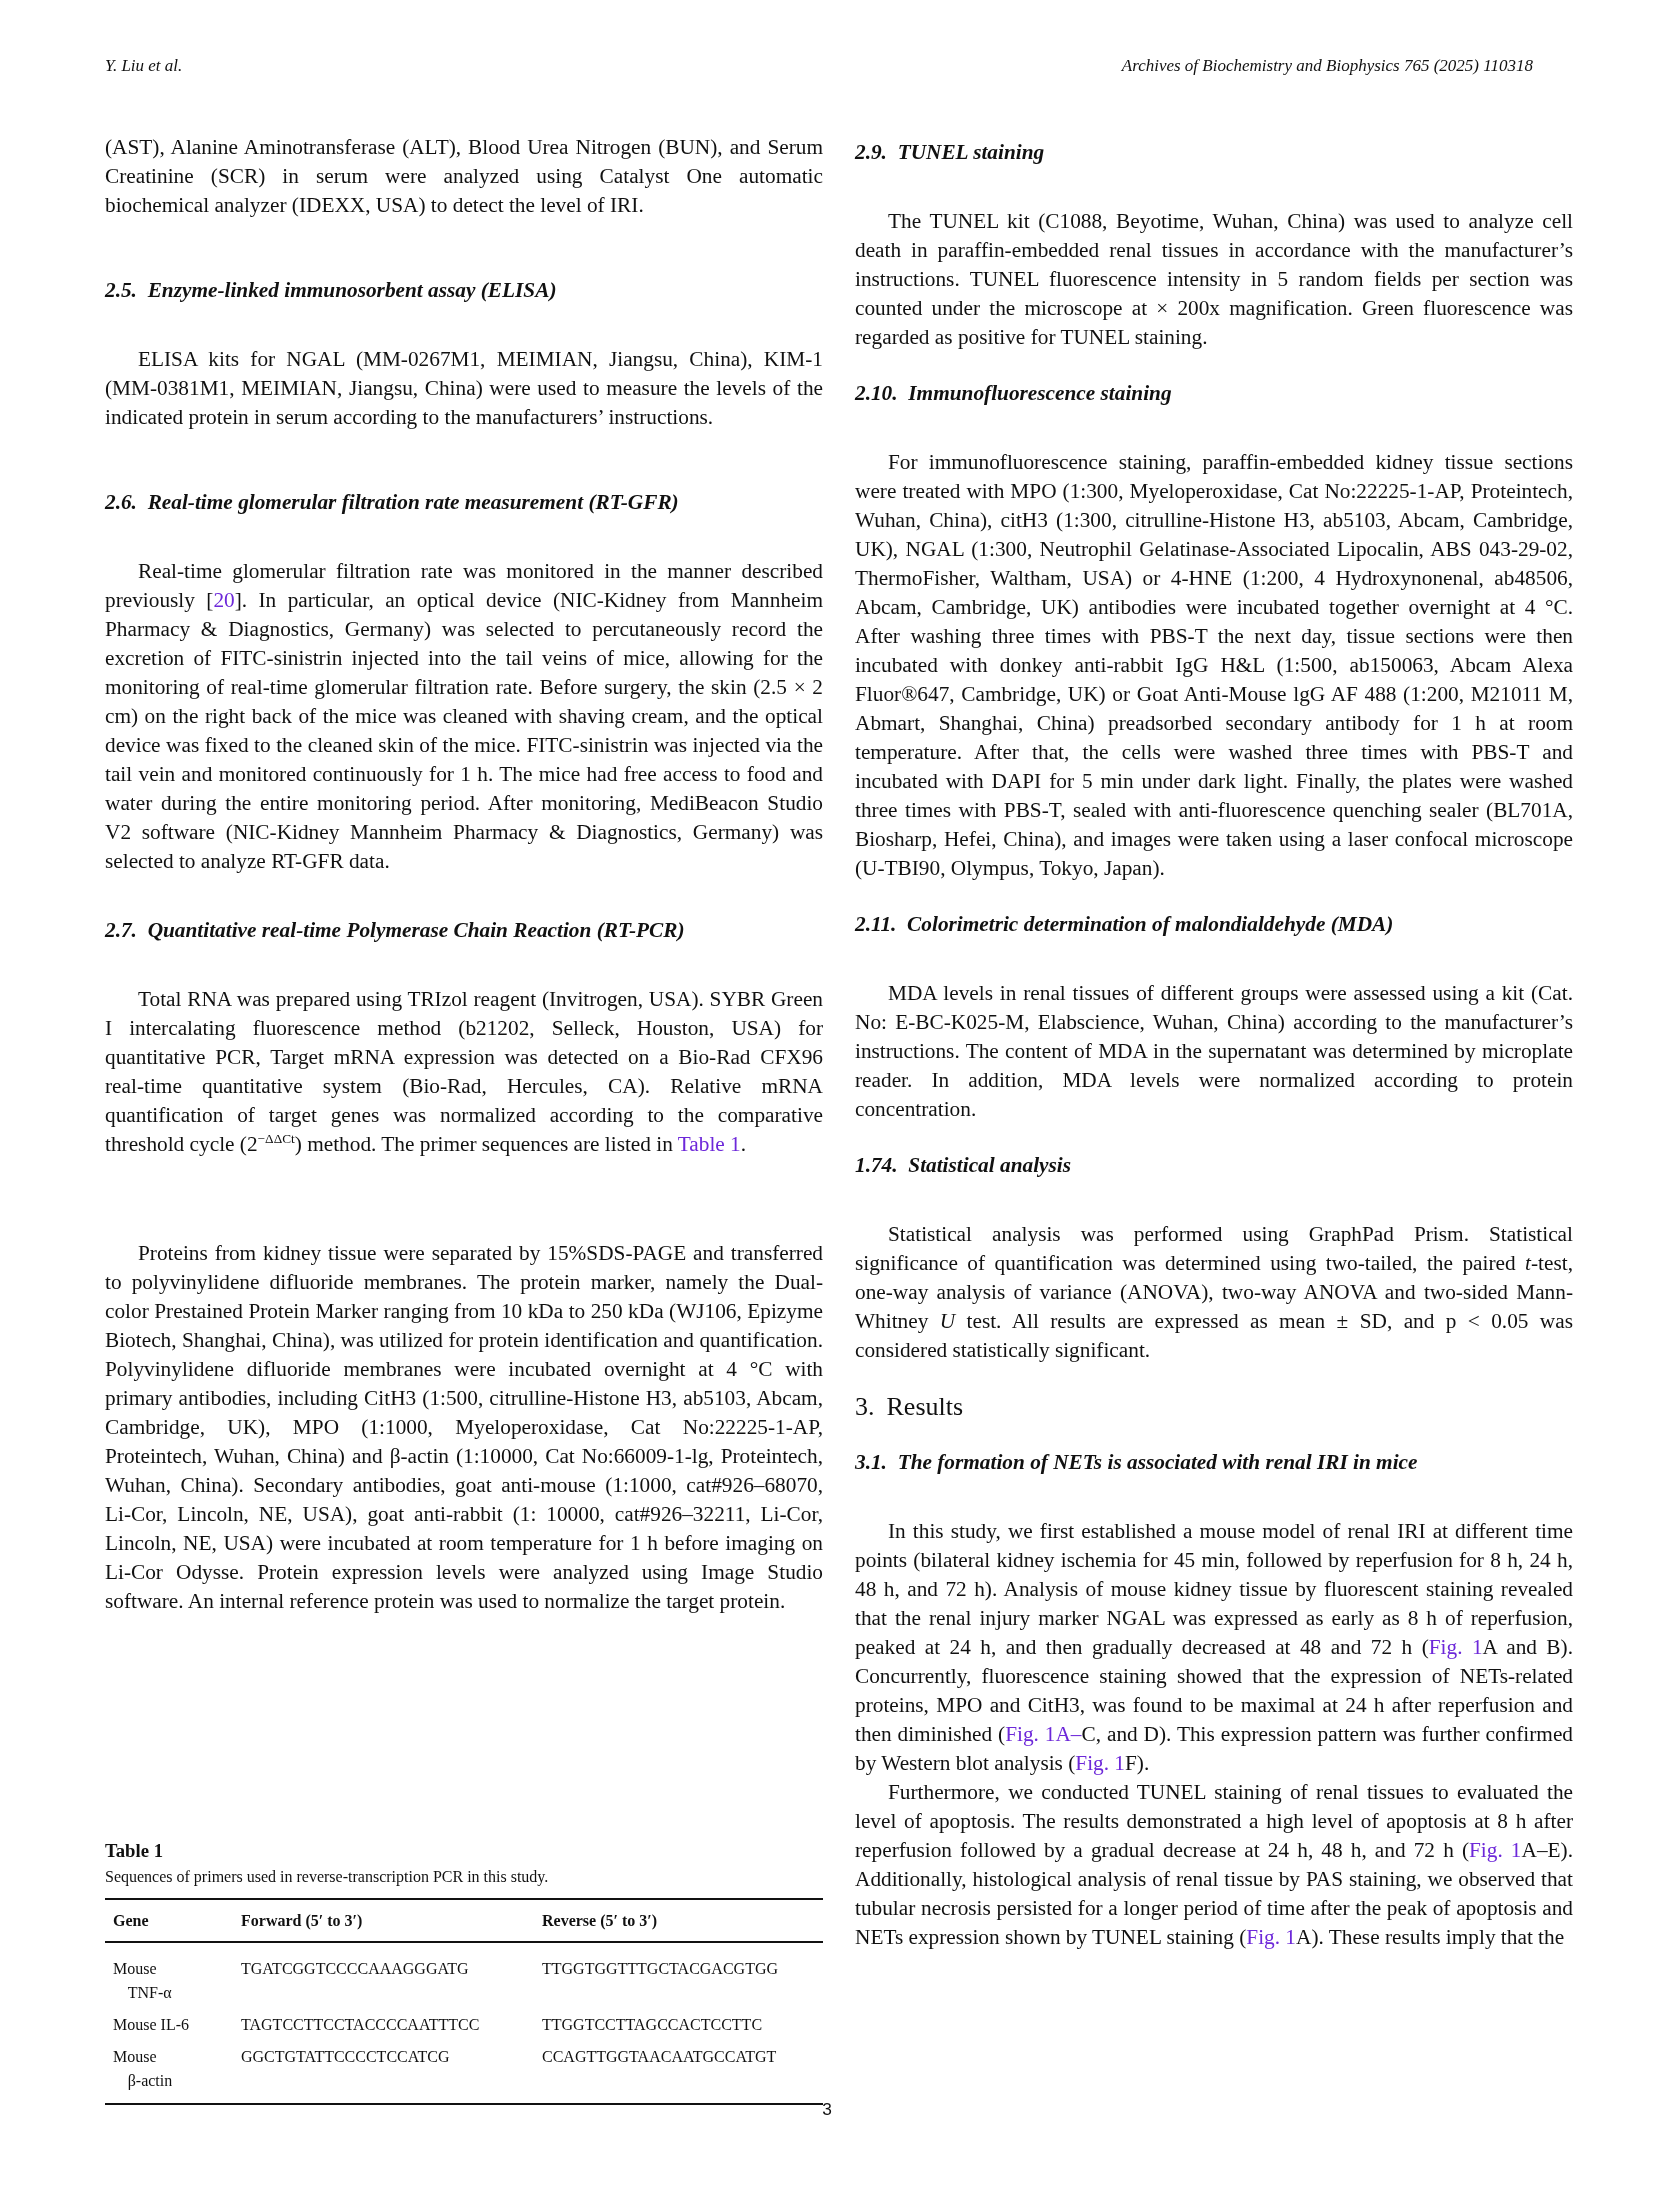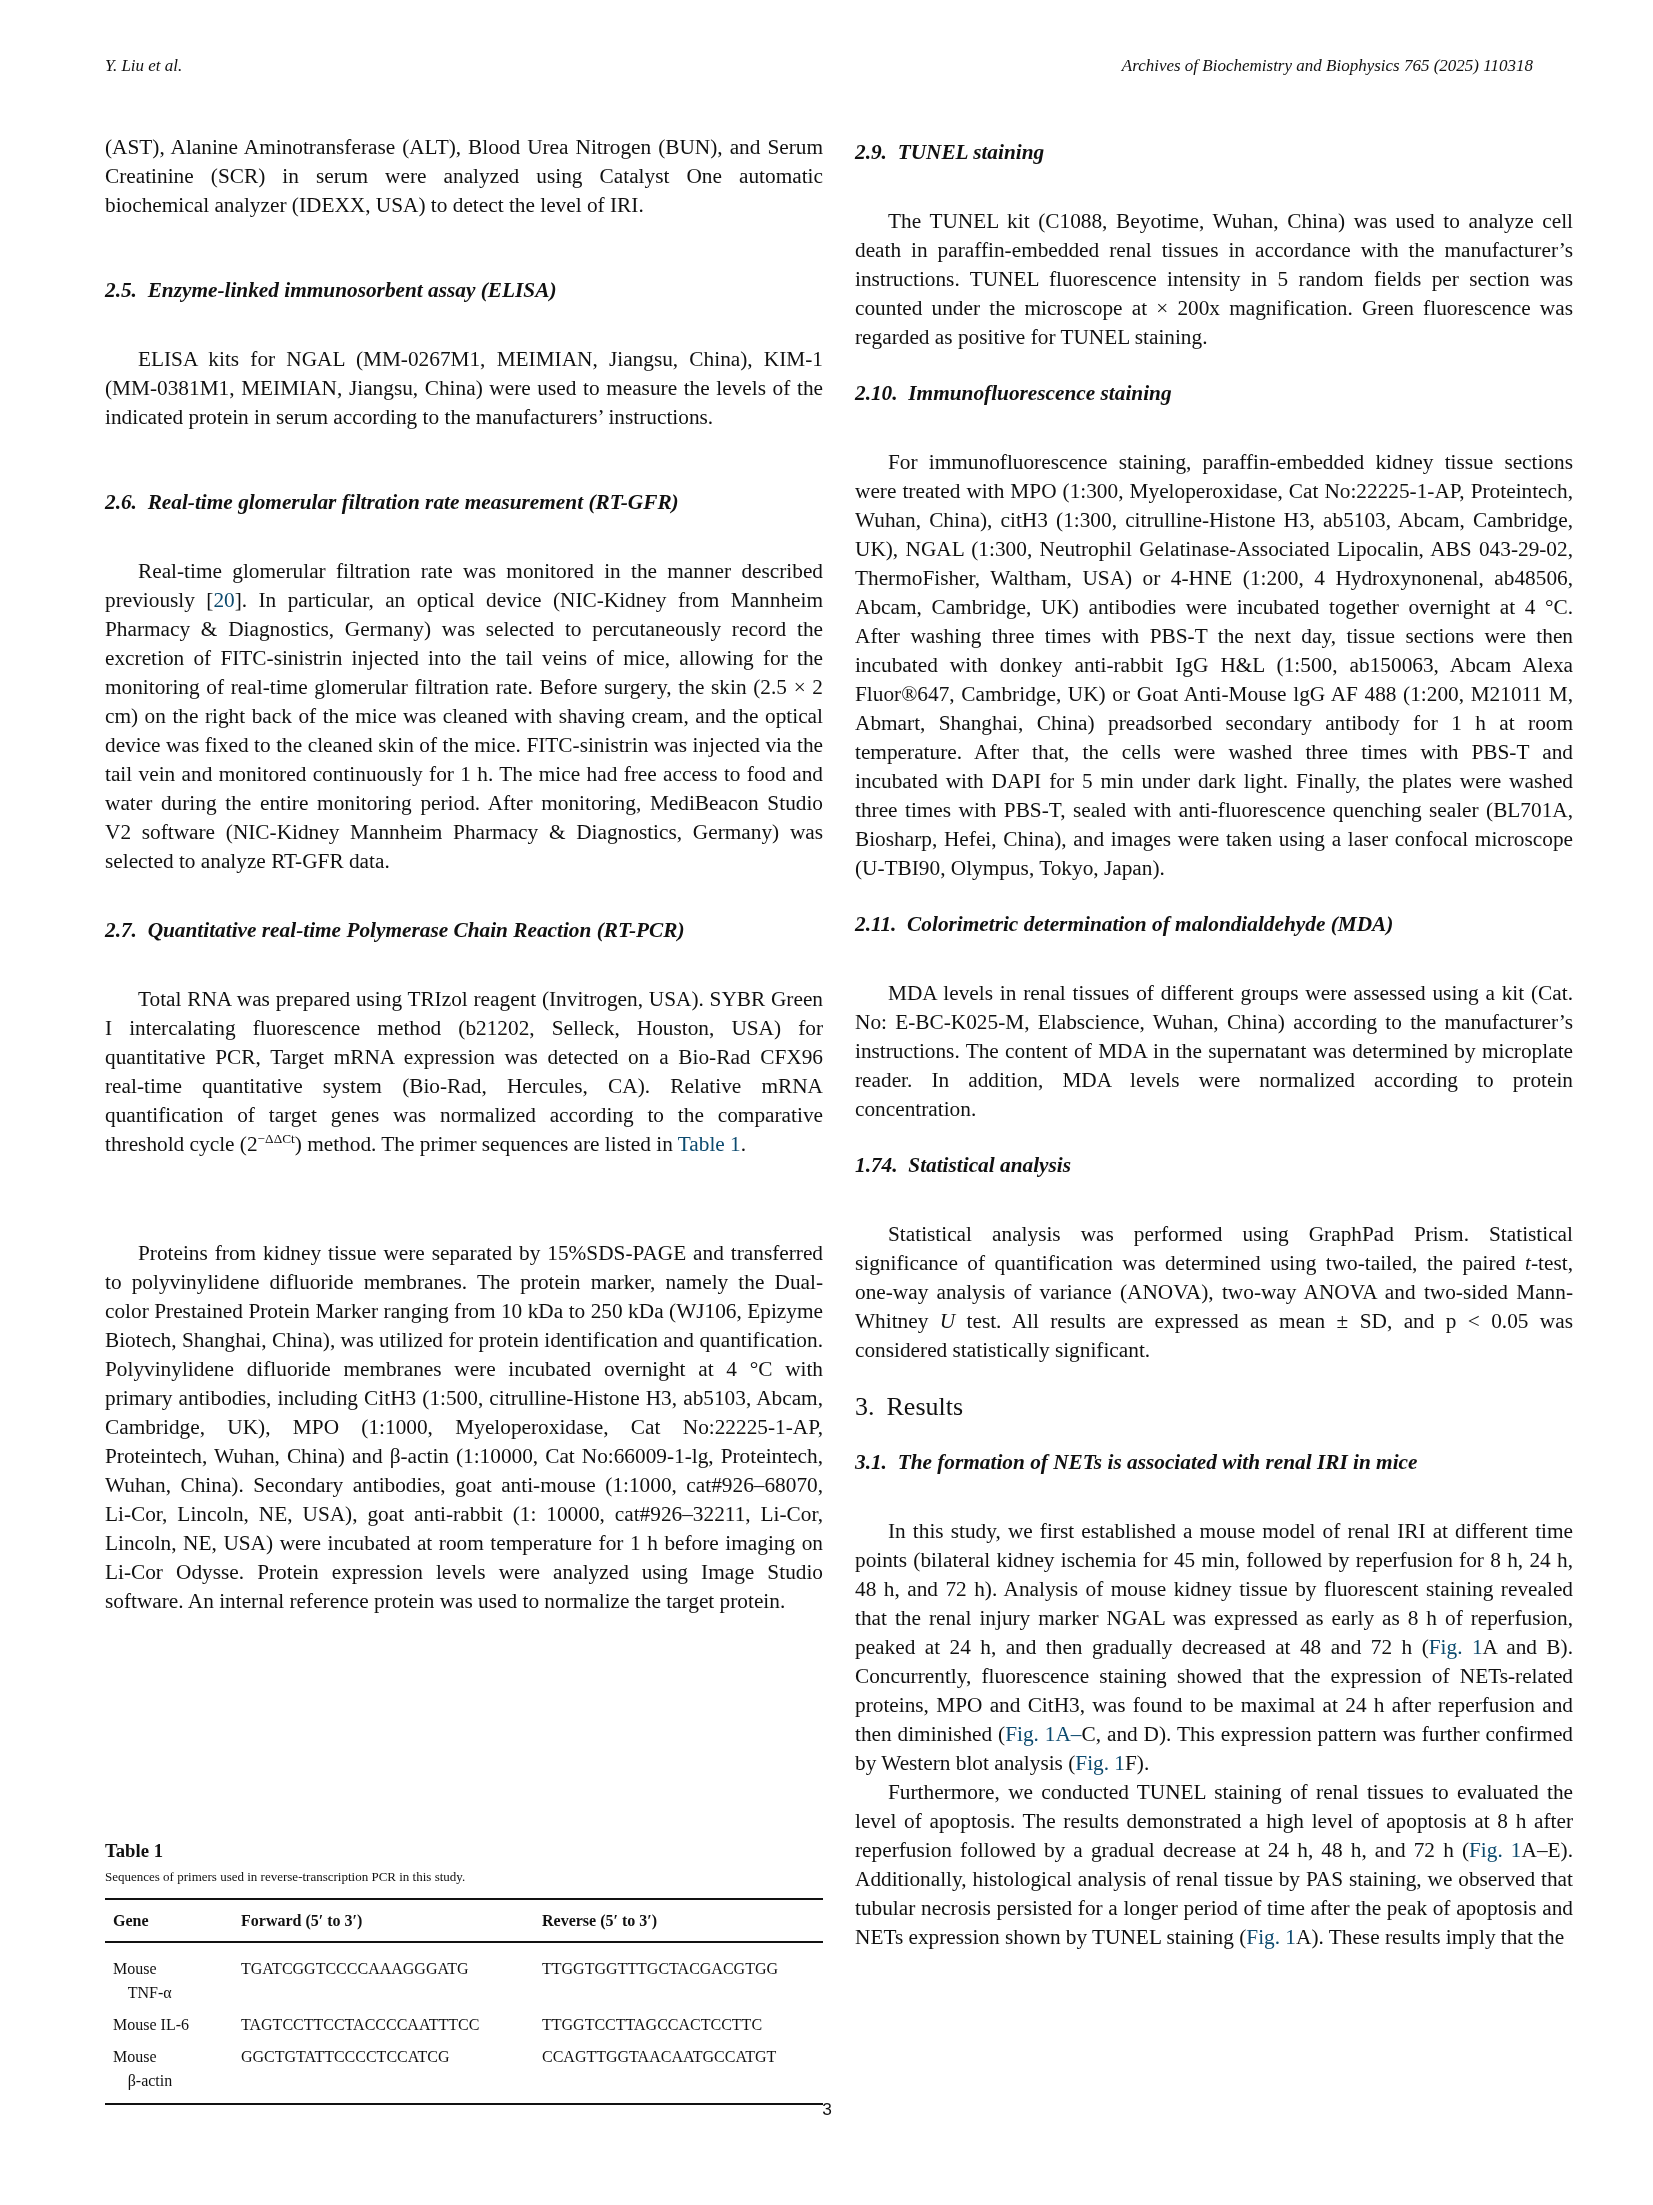--- a/index.html
+++ b/index.html
@@ -11,28 +11,28 @@
   .running-head .right { position:absolute; right:16px; top:0; }
   .col { position:absolute; top:133px; width:718px; }
   .col-left { left:105px; }
   .col-right { left:855px; }
   .sec-head { font-style:italic; font-size:21.3px; line-height:29px; margin:0; }
   .sec-head .num { font-style:italic; margin-right:10.7px; }
   .sec-main { font-weight:normal; font-size:26px; line-height:29px; margin:0; }
   .sec-main .num { margin-right:12px; }
   p.body { font-size:21.3px; line-height:29px; margin:0; text-align:justify; text-indent:33px; }
   p.body.noindent { text-indent:0; }
-  .link { color:#0c4a6e;margin-top:20px; }
+  .link { color:#6d28d9;margin-top:20px; }
   sup { font-size:13.3px; line-height:0; }
   .gap-s { height:27px; }
   .gap-m { height:40px; }
   .gap-l { height:56px; }
   .table-block { position:absolute; left:105px; top:1838px; width:718px; }
   .table-label { font-weight:bold; font-size:18.7px; line-height:25px; }
-  .table-caption { font-size:13px; line-height:27px; margin-bottom:8px; }
+  .table-caption { font-size:16px; line-height:27px; margin-bottom:8px; }
   table.primers { width:100%; border-collapse:collapse; font-size:16px; }
   table.primers thead tr { border-top:2px solid #111; border-bottom:2px solid #111; }
   table.primers tbody { border-bottom:2px solid #111; }
   table.primers th { font-weight:bold; text-align:left; padding:10.7px 0 10.7px 8px; line-height:20px; }
   table.primers td { vertical-align:top; padding:4px 0 4px 8px; line-height:24px; }
   table.primers tbody tr:first-child td { padding-top:13.3px; }
   table.primers tbody tr:last-child td { padding-bottom:10.7px; }
   .gene-cell { width:120px; }
   .gene-sub { display:block; padding-left:14.7px; }
   .fw-cell { width:293px; }

